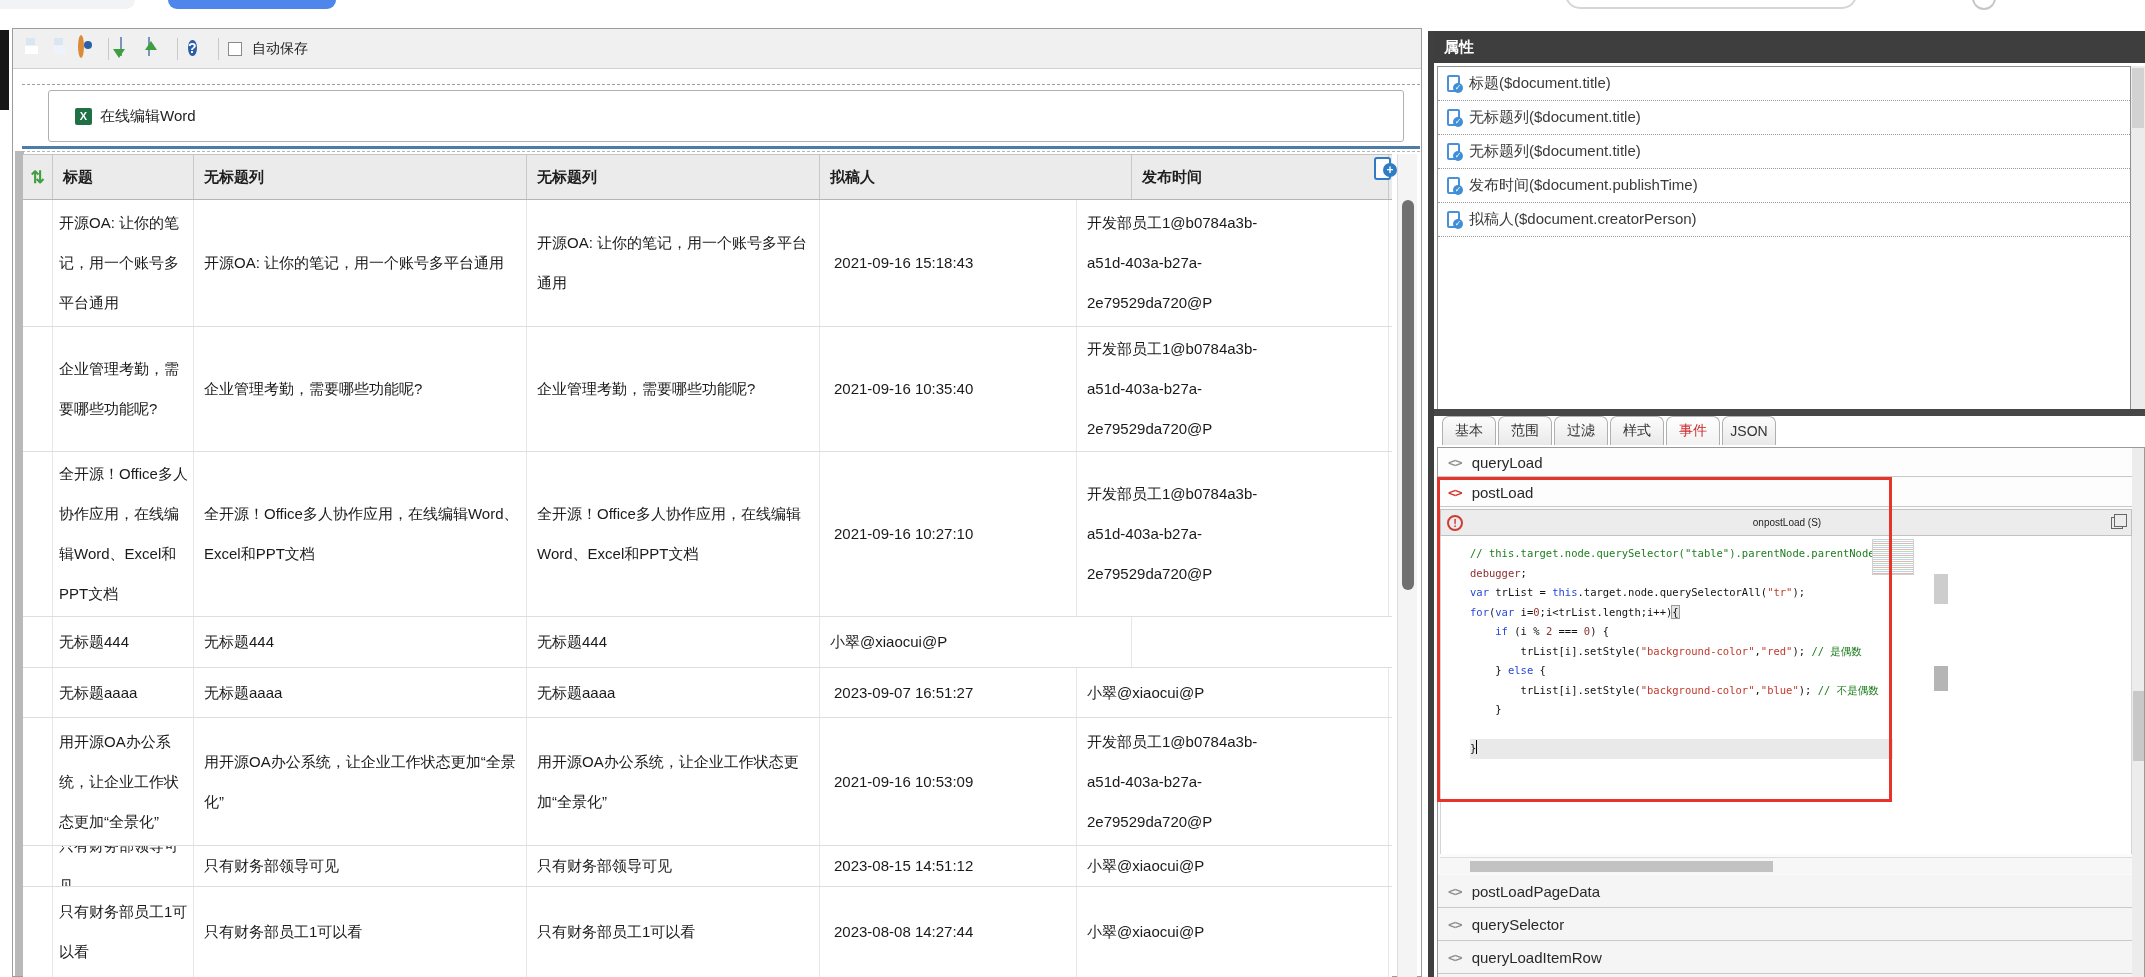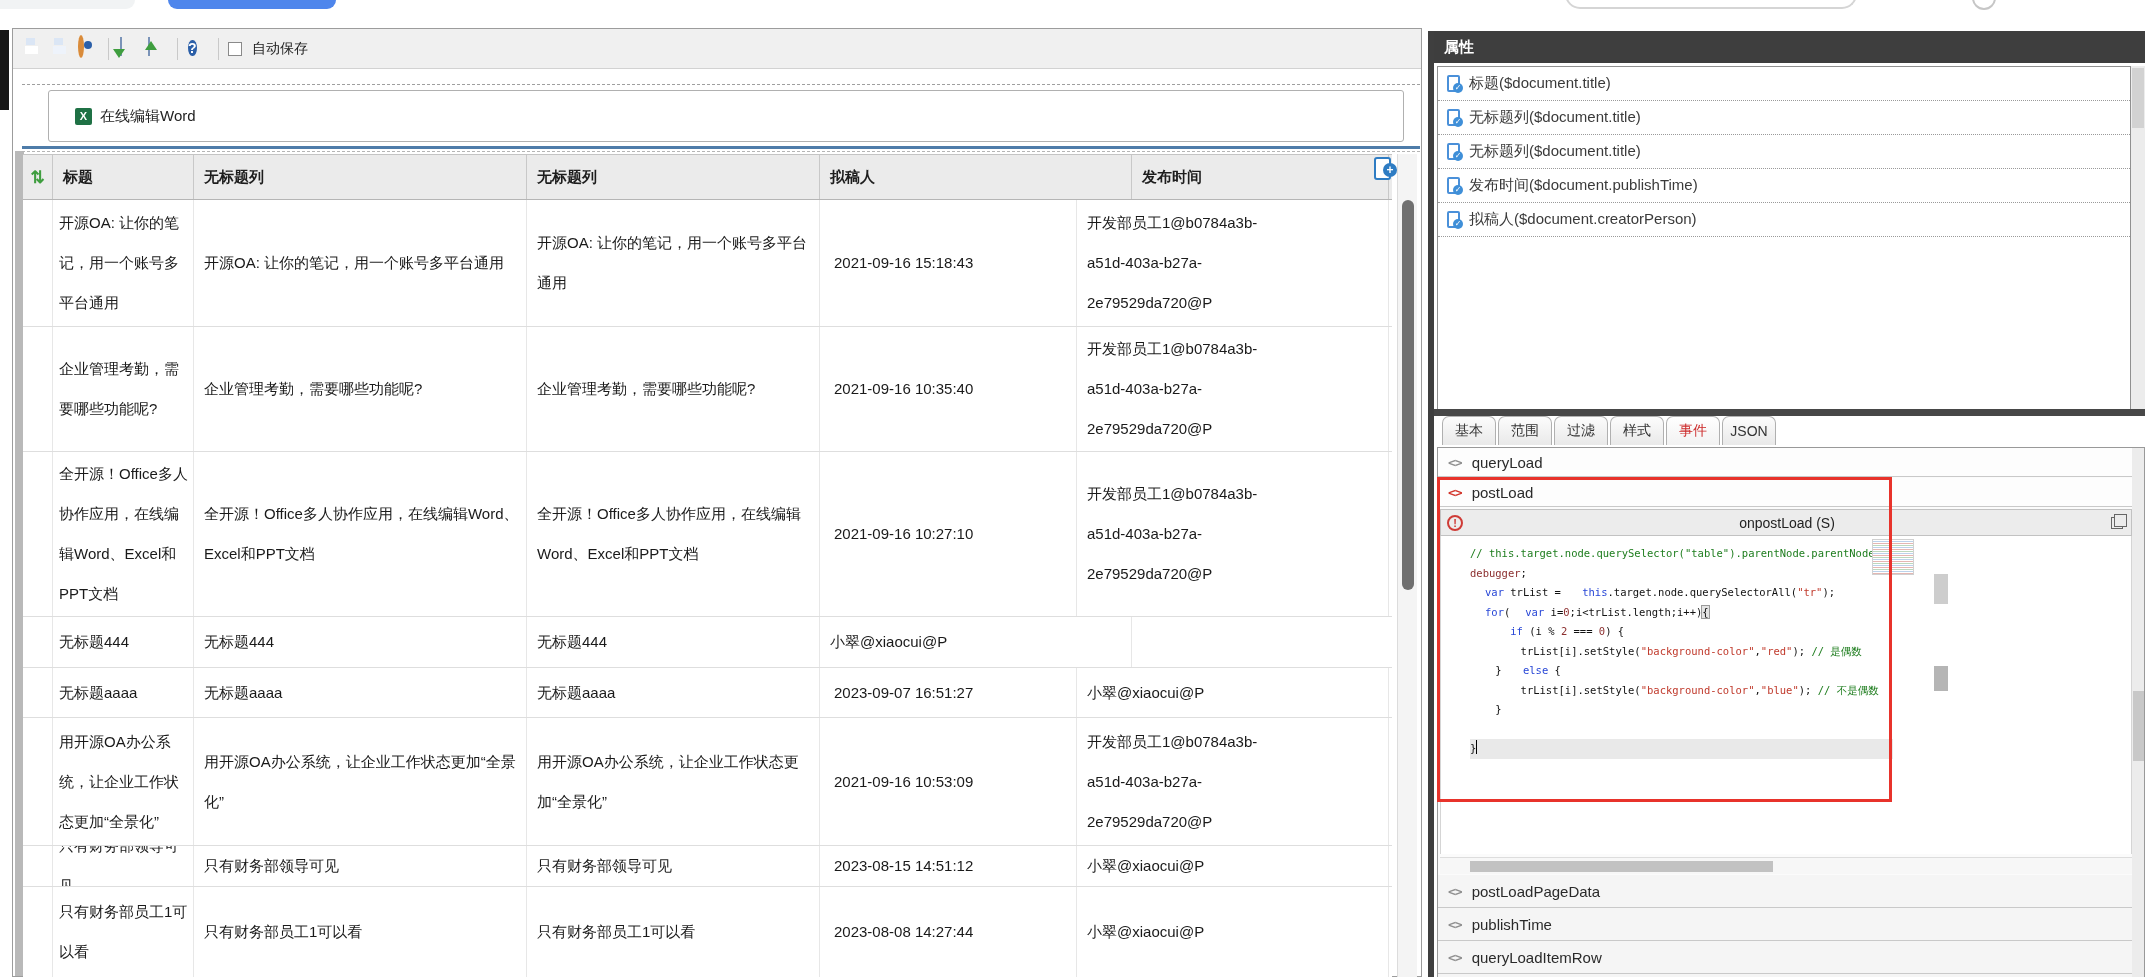--- a/index.html
+++ b/index.html
@@ -89,29 +89,29 @@
 
   #events-box { border:1px solid #999; border-bottom:none; background:#fbfbfb; overflow:hidden; }
   .ev-row { position:absolute; left:0; height:29px; display:flex; align-items:center; gap:10px; padding-left:10px;
     border-bottom:1px solid #c9c9c9; font-size:15px; color:#2a2a2a; background:#fdfdfd; }
   .ev-row.low { height:33px; background:#f5f5f5; }
   .ev-glyph { font-family:"DejaVu Sans Mono", monospace; font-weight:bold; font-size:13px; letter-spacing:-1px; color:#8f8f8f; }
   .ev-glyph.hot { color:#d2342a; }
 
   
   #editor-header { background:#ececec; border:1px solid #c2c2c2; display:flex; align-items:center; }
-  #editor-title { flex:1; text-align:center; font-size:14px; color:#222; }
+  #editor-title { flex:1; text-align:center; font-size:10px; color:#222; }
   .info-icon { width:16px; height:16px; border:2px solid #cf3b36; border-radius:50%; color:#cf3b36;
     font-size:11px; font-weight:bold; text-align:center; line-height:13px; margin-left:6px; flex:none; }
   .restore-icon { width:12px; height:12px; border:1px solid #666; position:relative; margin-right:8px; background:#ececec; }
   .restore-icon:before { content:""; position:absolute; left:2px; top:-4px; width:11px; height:11px; border:1px solid #666; background:#ececec; }
   #code-area { background:#fff; border-left:1px solid #d5d5d5; border-right:1px solid #d5d5d5; position:absolute; overflow:hidden; }
   #code-clip { position:absolute; left:29px; top:8px; width:452px; overflow:hidden; }
   .codeline { font-family:"DejaVu Sans Mono", monospace; font-size:10.5px; line-height:19.5px; height:19.5px; white-space:pre; position:relative; }
-  .tk-k { color:#2746d6;margin-left:15px; }
+  .tk-k { color:#2746d6; }
   .tk-s { color:#c0392b; }
   .tk-c { color:#1e7d1e; }
   .tk-n { color:#8b2e2e; }
   .tk-p { color:#111; }
   .tk-b { color:#111; background:#e4e4e4; outline:1px solid #9a9a9a; }
   .cur-band { position:absolute; background:#e9e9e9; }
   .cursor { display:inline-block; width:1px; height:14px; background:#000; vertical-align:-2px; }
   #minimap { border:1px solid #d0d0d0; background:
     repeating-linear-gradient(#fff 0 1px, #bcd2ea 1px 2px, #fff 2px 3px, #e4b7b3 3px 4px, #fff 4px 5px, #bcd8bd 5px 6px);
   }
@@ -414,21 +414,21 @@
       <div class="ev-row" style="top: 30px; width: 694px;">
         <span class="ev-glyph hot">&lt;&gt;</span>
         <span>postLoad</span>
       </div>
       <div class="ev-row low" style="top: 427px; width: 694px;">
         <span class="ev-glyph">&lt;&gt;</span>
         <span>postLoadPageData</span>
       </div>
       <div class="ev-row low" style="top: 460px; width: 694px;">
         <span class="ev-glyph">&lt;&gt;</span>
-        <span>publishTime</span>
+        <span>querySelector</span>
       </div>
       <div class="ev-row low" style="top: 493px; width: 694px;">
         <span class="ev-glyph">&lt;&gt;</span>
         <span>queryLoadItemRow</span>
       </div>
       <div class="ev-row low" style="top: 526px; width: 694px;"></div>
     </div>
 
   <div id="red-annotation" class="abs" style="left:1437px;top:477px;width:455px;height:325px;"></div>
 

